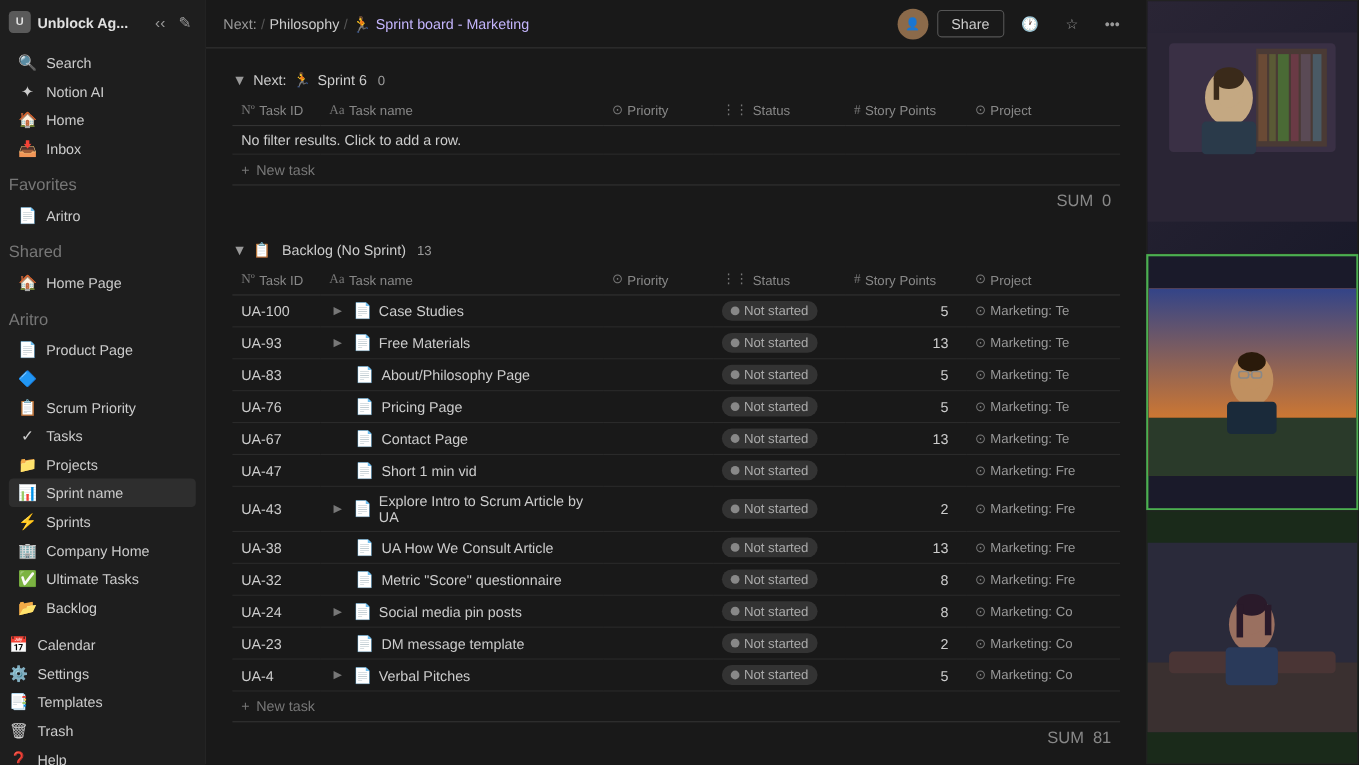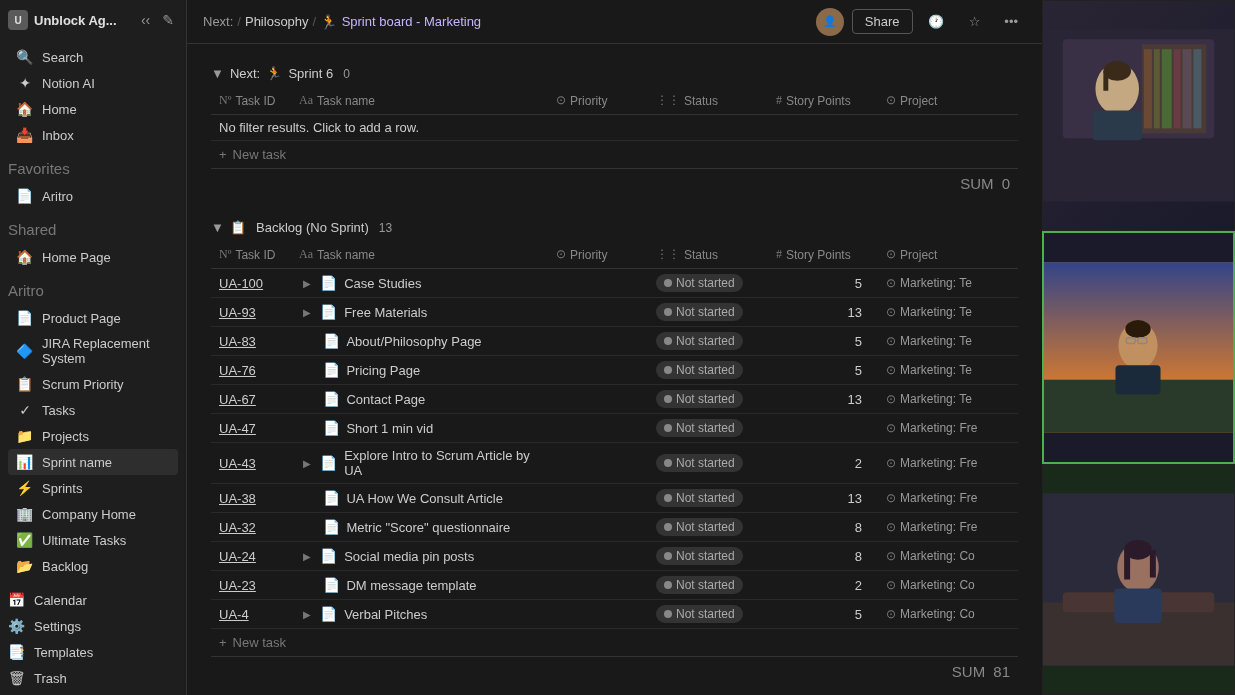--- a/index.html
+++ b/index.html
@@ -48,21 +48,21 @@
     .task-table th { text-align: left; padding: 6px 8px; font-size: 12px; color: #888; font-weight: 400; border-bottom: 1px solid #333; white-space: nowrap; }
     .task-table th.num-col { width: 80px; }
     .task-table th.name-col { min-width: 200px; }
     .task-table th.priority-col { width: 100px; }
     .task-table th.status-col { width: 120px; }
     .task-table th.points-col { width: 110px; }
     .task-table th.project-col { width: 140px; }
 
     .task-table td { padding: 5px 8px; border-bottom: 1px solid #2a2a2a; font-size: 13px; color: #ccc; vertical-align: middle; }
 
-    .task-id { color: #888; font-size: 12px; text-decoration: underline; }
+    .task-id { color: #888; font-size: 12px; }
     .task-name { display: flex; align-items: center; gap: 6px; }
     .task-name-icon { font-size: 14px; color: #777; }
     .task-expand { color: #777; cursor: pointer; background: none; border: none; padding: 2px 4px; font-size: 10px; }
     .status-badge { display: inline-flex; align-items: center; gap: 4px; background: #333; color: #aaa; padding: 2px 8px; border-radius: 12px; font-size: 12px; }
     .status-dot { width: 8px; height: 8px; border-radius: 50%; background: #888; }
     .no-filter { color: #888; font-size: 13px; padding: 8px 0; }
     .sum-row { text-align: right; padding: 6px 8px; color: #888; font-size: 15px; border-top: 1px solid #333; }
     .new-task-row { display: flex; align-items: center; gap: 6px; padding: 6px 8px; color: #777; cursor: pointer; font-size: 13px; }
     .col-header { display: flex; align-items: center; gap: 4px; }
     .col-icon { color: #777; font-size: 12px; font-family: Liberation Serif, serif; }
@@ -129,21 +129,20 @@
   </div>
 
   <div class="sidebar-section-label">Aritro</div>
   <div class="sidebar-section">
     <div class="sidebar-item">
       <span class="sidebar-item-icon">📄</span>
       <span>Product Page</span>
     </div>
     <div class="sidebar-item">
       <span class="sidebar-item-icon">🔷</span>
-      <span>JIRA Replacement System</span>
     </div>
     <div class="sidebar-item">
       <span class="sidebar-item-icon">📋</span>
       <span>Scrum Priority</span>
     </div>
     <div class="sidebar-item">
       <span class="sidebar-item-icon">✓</span>
       <span>Tasks</span>
     </div>
     <div class="sidebar-item">

